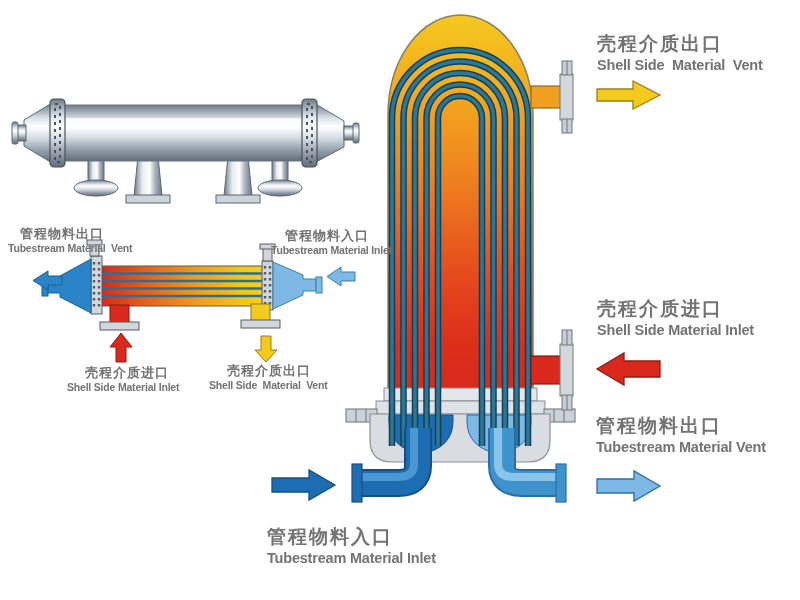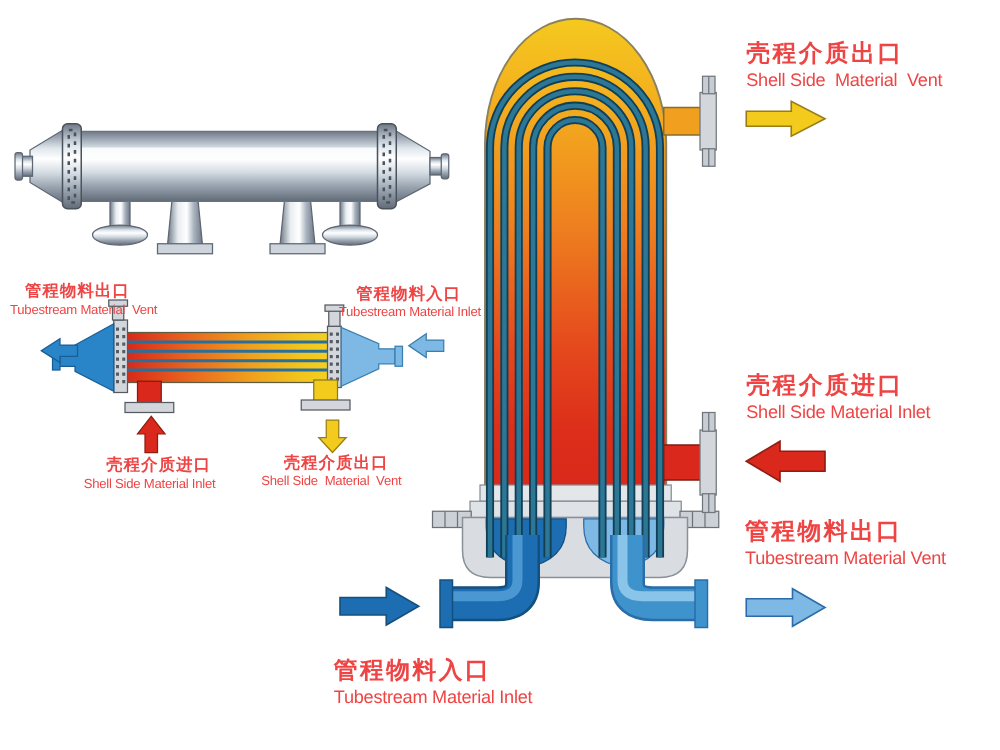--- a/index.html
+++ b/index.html
@@ -1,22 +1,22 @@
 <!DOCTYPE html>
 <html><head>
 <meta charset="utf-8">
 <style>
   html,body{margin:0;padding:0;background:#fff;}
   .canvas{position:relative;width:800px;height:600px;background:#ffffff;overflow:hidden;
           font-family:"Liberation Sans",sans-serif;}
   .canvas svg{position:absolute;left:0;top:0;}
-  .label{position:absolute;color:#ef4444;}
+  .label{position:absolute;color:#737373;}
   .label .zh{font-family:"DejaVu Sans",sans-serif;font-weight:700;font-size:19px;
              letter-spacing:2px;line-height:25px;white-space:pre;}
-  .label .en{font-family:"Liberation Sans",sans-serif;font-weight:400;font-size:14.5px;
+  .label .en{font-family:"Liberation Sans",sans-serif;font-weight:700;font-size:14.5px;
              line-height:19px;white-space:pre;letter-spacing:-0.2px;}
   .label.small .zh{font-size:13px;letter-spacing:1px;line-height:16px;}
   .label.small .en{font-size:10.5px;line-height:13px;letter-spacing:-0.2px;}
 </style>
 </head>
 <body>
 
 <div class="canvas">
 
 <svg width="800" height="600" viewBox="0 0 800 600">

